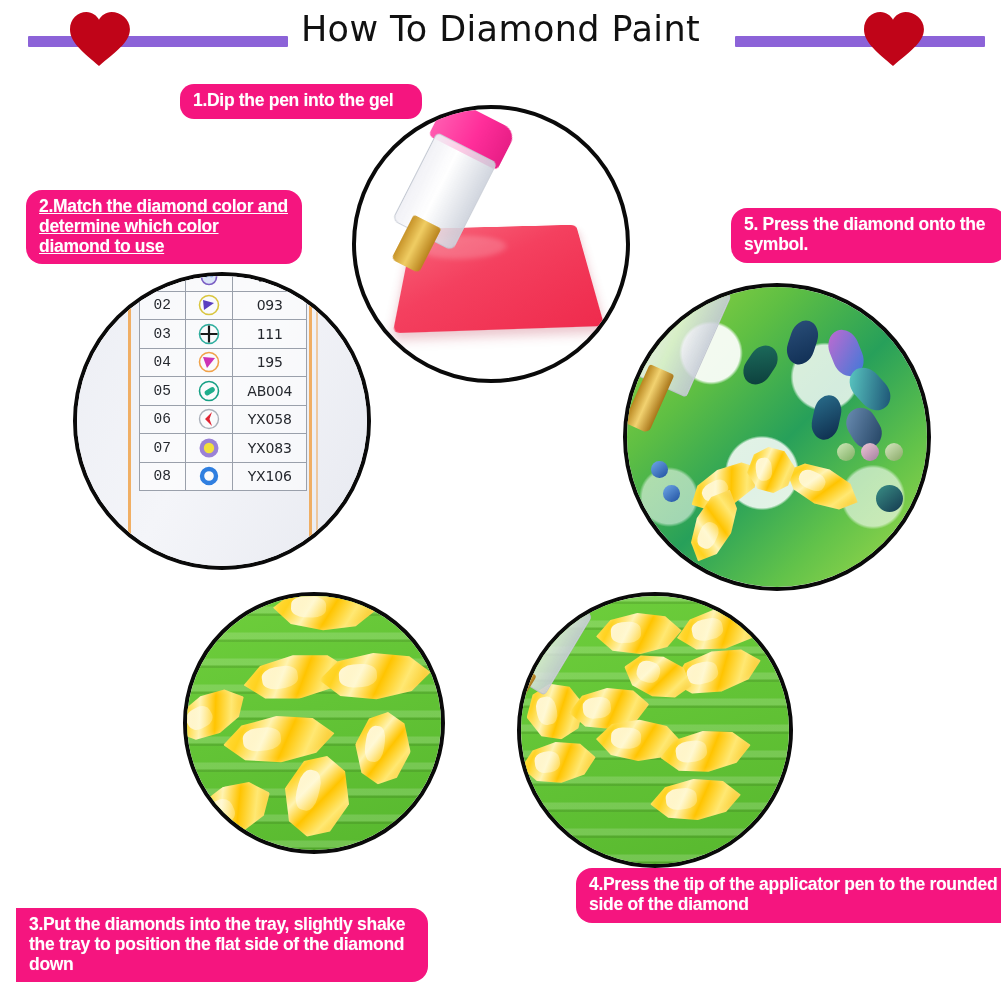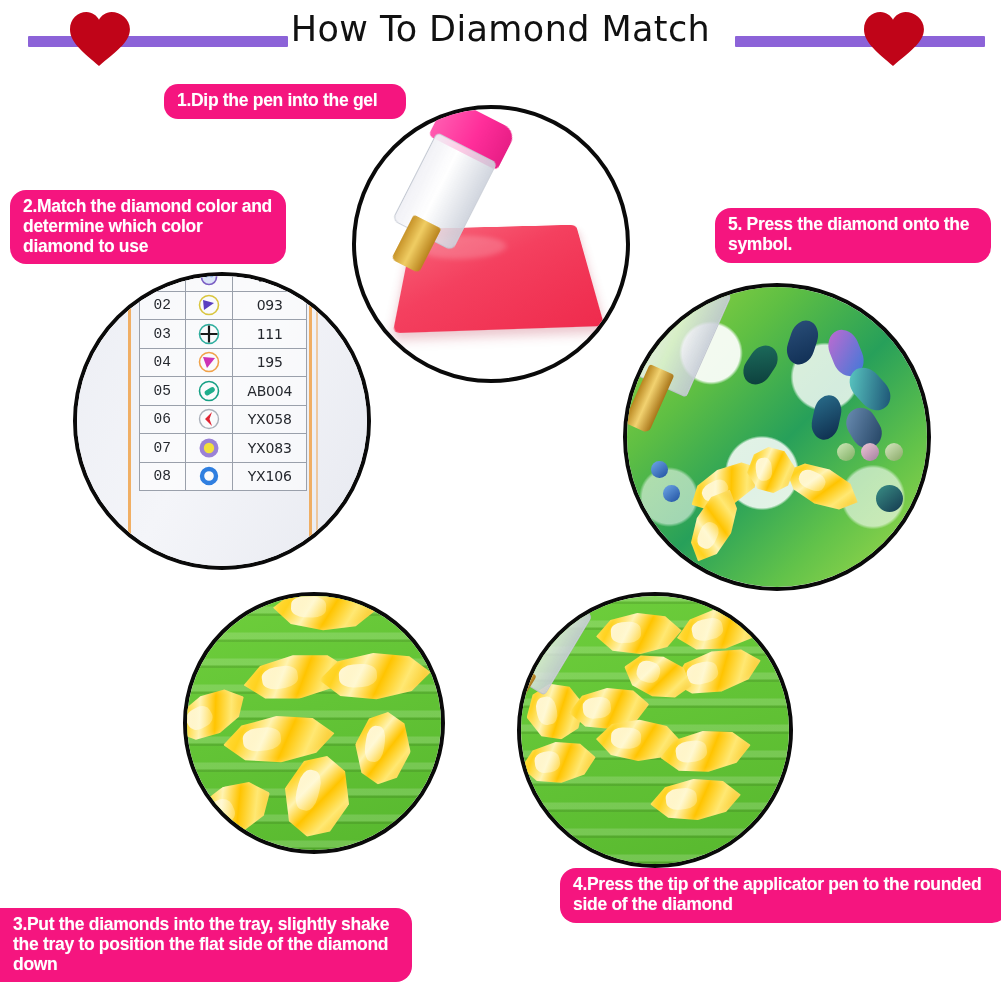--- a/index.html
+++ b/index.html
@@ -40,23 +40,24 @@
     background:#f5157f;
     color:#ffffff;
     border-radius:16px;
     font-weight:bold;
     line-height:1.13;
     font-size:17.5px;
     padding:7px 13px 8px 13px;
     box-sizing:border-box;
     letter-spacing:-0.3px;
     text-shadow:0 0 1px rgba(255,255,255,.35);
+    margin-left:16px;
   }
   #label1{left:164px;top:84px;width:242px;border-radius:14px;}
-  #label2{left:10px;top:190px;width:276px;}
+  #label2{left:10px;top:190px;width:276px;text-decoration:underline;}
   #label5{left:715px;top:208px;width:276px;}
   #label3{left:0px;top:908px;width:412px;border-radius:0 16px 16px 0;}
   #label4{left:560px;top:868px;width:448px;}
 
   
   .circ{
     position:absolute;border-radius:50%;
     border:4px solid #0a0a0a;
     overflow:hidden;
     box-sizing:border-box;
@@ -203,21 +204,21 @@
       <svg viewBox="0 0 64 60">
           <path d="M32 58C16 44 2 34 2 20 2 9 10 2 19 2c6 0 11 4 13 8 2-4 7-8 13-8 9 0 19 7 19 18 0 14-16 24-32 38z" fill="#c00418"></path>
         </svg>
     </div>
     <div class="heart right">
       <svg viewBox="0 0 64 60">
           <path d="M32 58C16 44 2 34 2 20 2 9 10 2 19 2c6 0 11 4 13 8 2-4 7-8 13-8 9 0 19 7 19 18 0 14-16 24-32 38z" fill="#c00418"></path>
         </svg>
     </div>
 
-    <div class="page-title">How To Diamond Match</div>
+    <div class="page-title">How To Diamond Paint</div>
   </div>
 
   <div class="plabel" id="label1">1.Dip the pen into the gel</div>
 
   <div class="circ" id="circ1">
     <div class="inner">
       <div class="gel-pad"></div>
       <div class="pen">
         <div class="cap"></div>
         <div class="barrel"></div>

